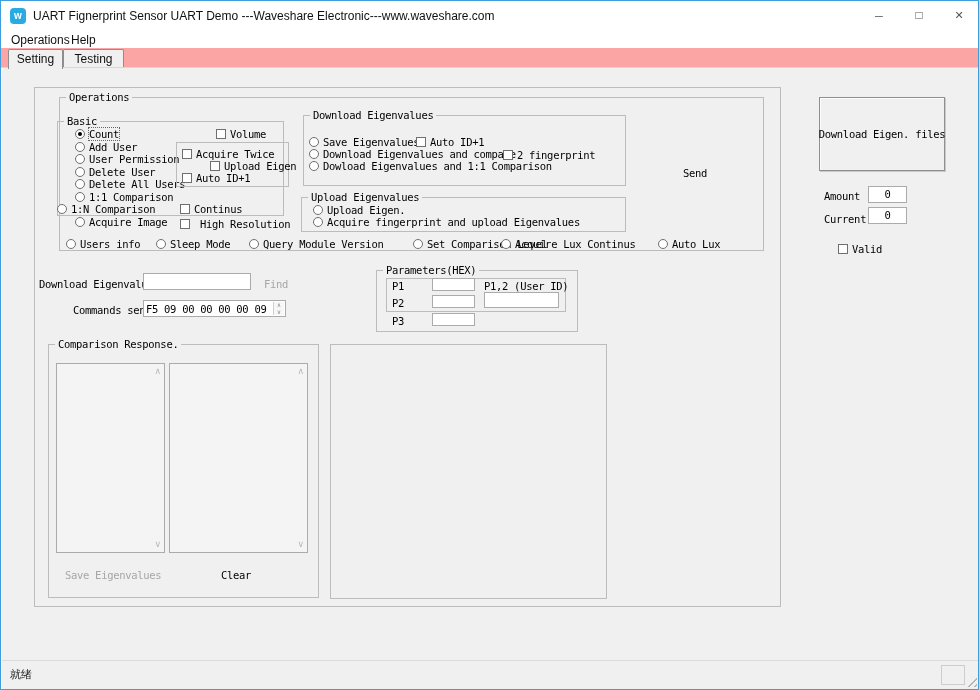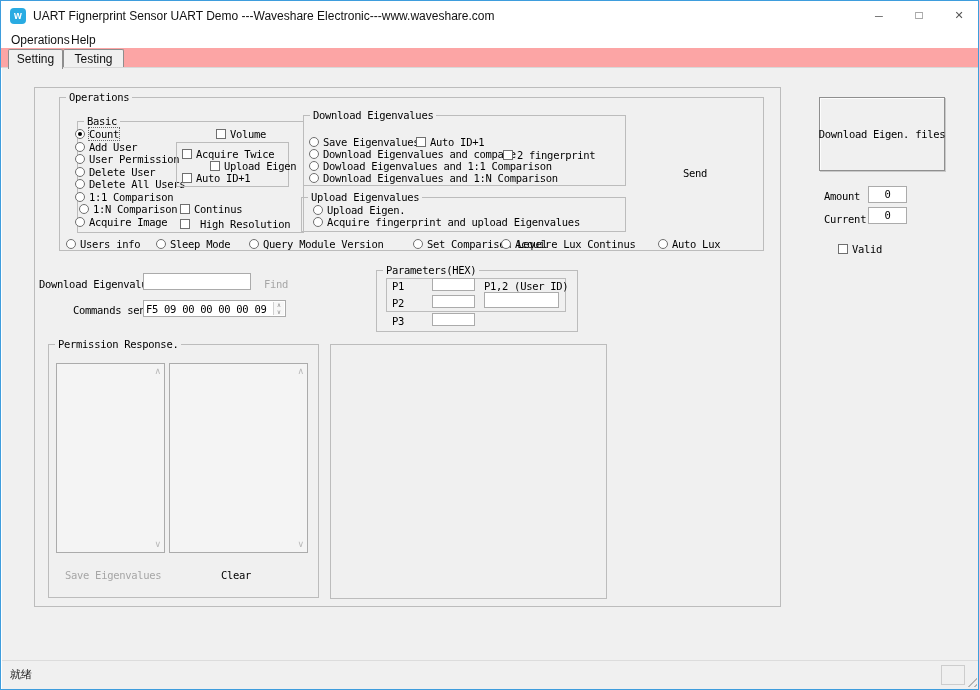--- a/index.html
+++ b/index.html
@@ -86,21 +86,21 @@
   <div class="pane-edge"></div>
 
   <div class="page"></div>
 
   <div class="grp" style="left:33px; top:86px; width:747px; height:520px;"></div>
 
   <div class="grp" style="left:58px; top:96px; width:705px; height:154px;">
     <span class="grp-label d">Operations</span>
   </div>
 
-  <div class="grp" style="left:76px; top:120px; width:227px; height:112px;">
+  <div class="grp" style="left:56px; top:120px; width:227px; height:95px;">
     <span class="grp-label d">Basic</span>
   </div>
 
   <div class="row d" style="left:74px; top:127px;">
     <span class="rad sel"></span>
     <span class="focusrect">Count</span>
   </div>
   <div class="row d" style="left:74px; top:140px;">
     <span class="rad"></span>
     <span>Add User</span>
@@ -114,21 +114,21 @@
     <span>Delete User</span>
   </div>
   <div class="row d" style="left:74px; top:177px;">
     <span class="rad"></span>
     <span>Delete All Users</span>
   </div>
   <div class="row d" style="left:74px; top:190px;">
     <span class="rad"></span>
     <span>1:1 Comparison</span>
   </div>
-  <div class="row d" style="left:78px; top:202px;">
+  <div class="row d" style="left:56px; top:202px;">
     <span class="rad"></span>
     <span>1:N Comparison</span>
   </div>
   <div class="row d" style="left:74px; top:215px;">
     <span class="rad"></span>
     <span>Acquire Image</span>
   </div>
 
   <div class="row d" style="left:179px; top:127px;padding-left:36px;">
     <span class="ckb"></span>
@@ -173,24 +173,20 @@
     <span class="rad"></span>
     <span>Download Eigenvalues and compare</span>
   </div>
   <div class="row d" style="left:502px; top:148px;">
     <span class="ckb"></span>
     <span>2 fingerprint</span>
   </div>
   <div class="row d" style="left:308px; top:159px;">
     <span class="rad"></span>
     <span>Dowload Eigenvalues and 1:1 Comparison</span>
-  </div>
-  <div class="row d" style="left:308px; top:171px;">
-    <span class="rad"></span>
-    <span>Download Eigenvalues and 1:N Comparison</span>
   </div>
 
   <div class="grp" style="left:300px; top:196px; width:325px; height:35px;">
     <span class="grp-label d">Upload Eigenvalues</span>
   </div>
   <div class="row d" style="left:312px; top:203px;">
     <span class="rad"></span>
     <span>Upload Eigen.</span>
   </div>
   <div class="row d" style="left:312px; top:215px;">
@@ -245,21 +241,21 @@
   <div class="abs d" style="left:391px; top:279px;">P1</div>
   <div class="inputbox" style="left:431px; top:277px; width:43px; height:13px;"></div>
   <div class="abs d" style="left:483px; top:279px;">P1,2 (User ID)</div>
   <div class="abs d" style="left:391px; top:296px;">P2</div>
   <div class="inputbox" style="left:431px; top:294px; width:43px; height:13px;"></div>
   <div class="inputbox" style="left:483px; top:291px; width:75px; height:16px;"></div>
   <div class="abs d" style="left:391px; top:314px;">P3</div>
   <div class="inputbox" style="left:431px; top:312px; width:43px; height:13px;"></div>
 
   <div class="grp" style="left:47px; top:343px; width:271px; height:254px;">
-    <span class="grp-label d">Permission Response.</span>
+    <span class="grp-label d">Comparison Response.</span>
   </div>
   <div class="listbox" style="left:55px; top:362px; width:109px; height:190px;">
     <span class="lb-arrow" style="top:3px;">∧</span>
     <span class="lb-arrow" style="bottom:3px;">∨</span>
   </div>
   <div class="listbox" style="left:168px; top:362px; width:139px; height:190px;">
     <span class="lb-arrow" style="top:3px;">∧</span>
     <span class="lb-arrow" style="bottom:3px;">∨</span>
   </div>
   <div class="abs d disabled-text" style="left:64px; top:568px;">Save Eigenvalues</div>

